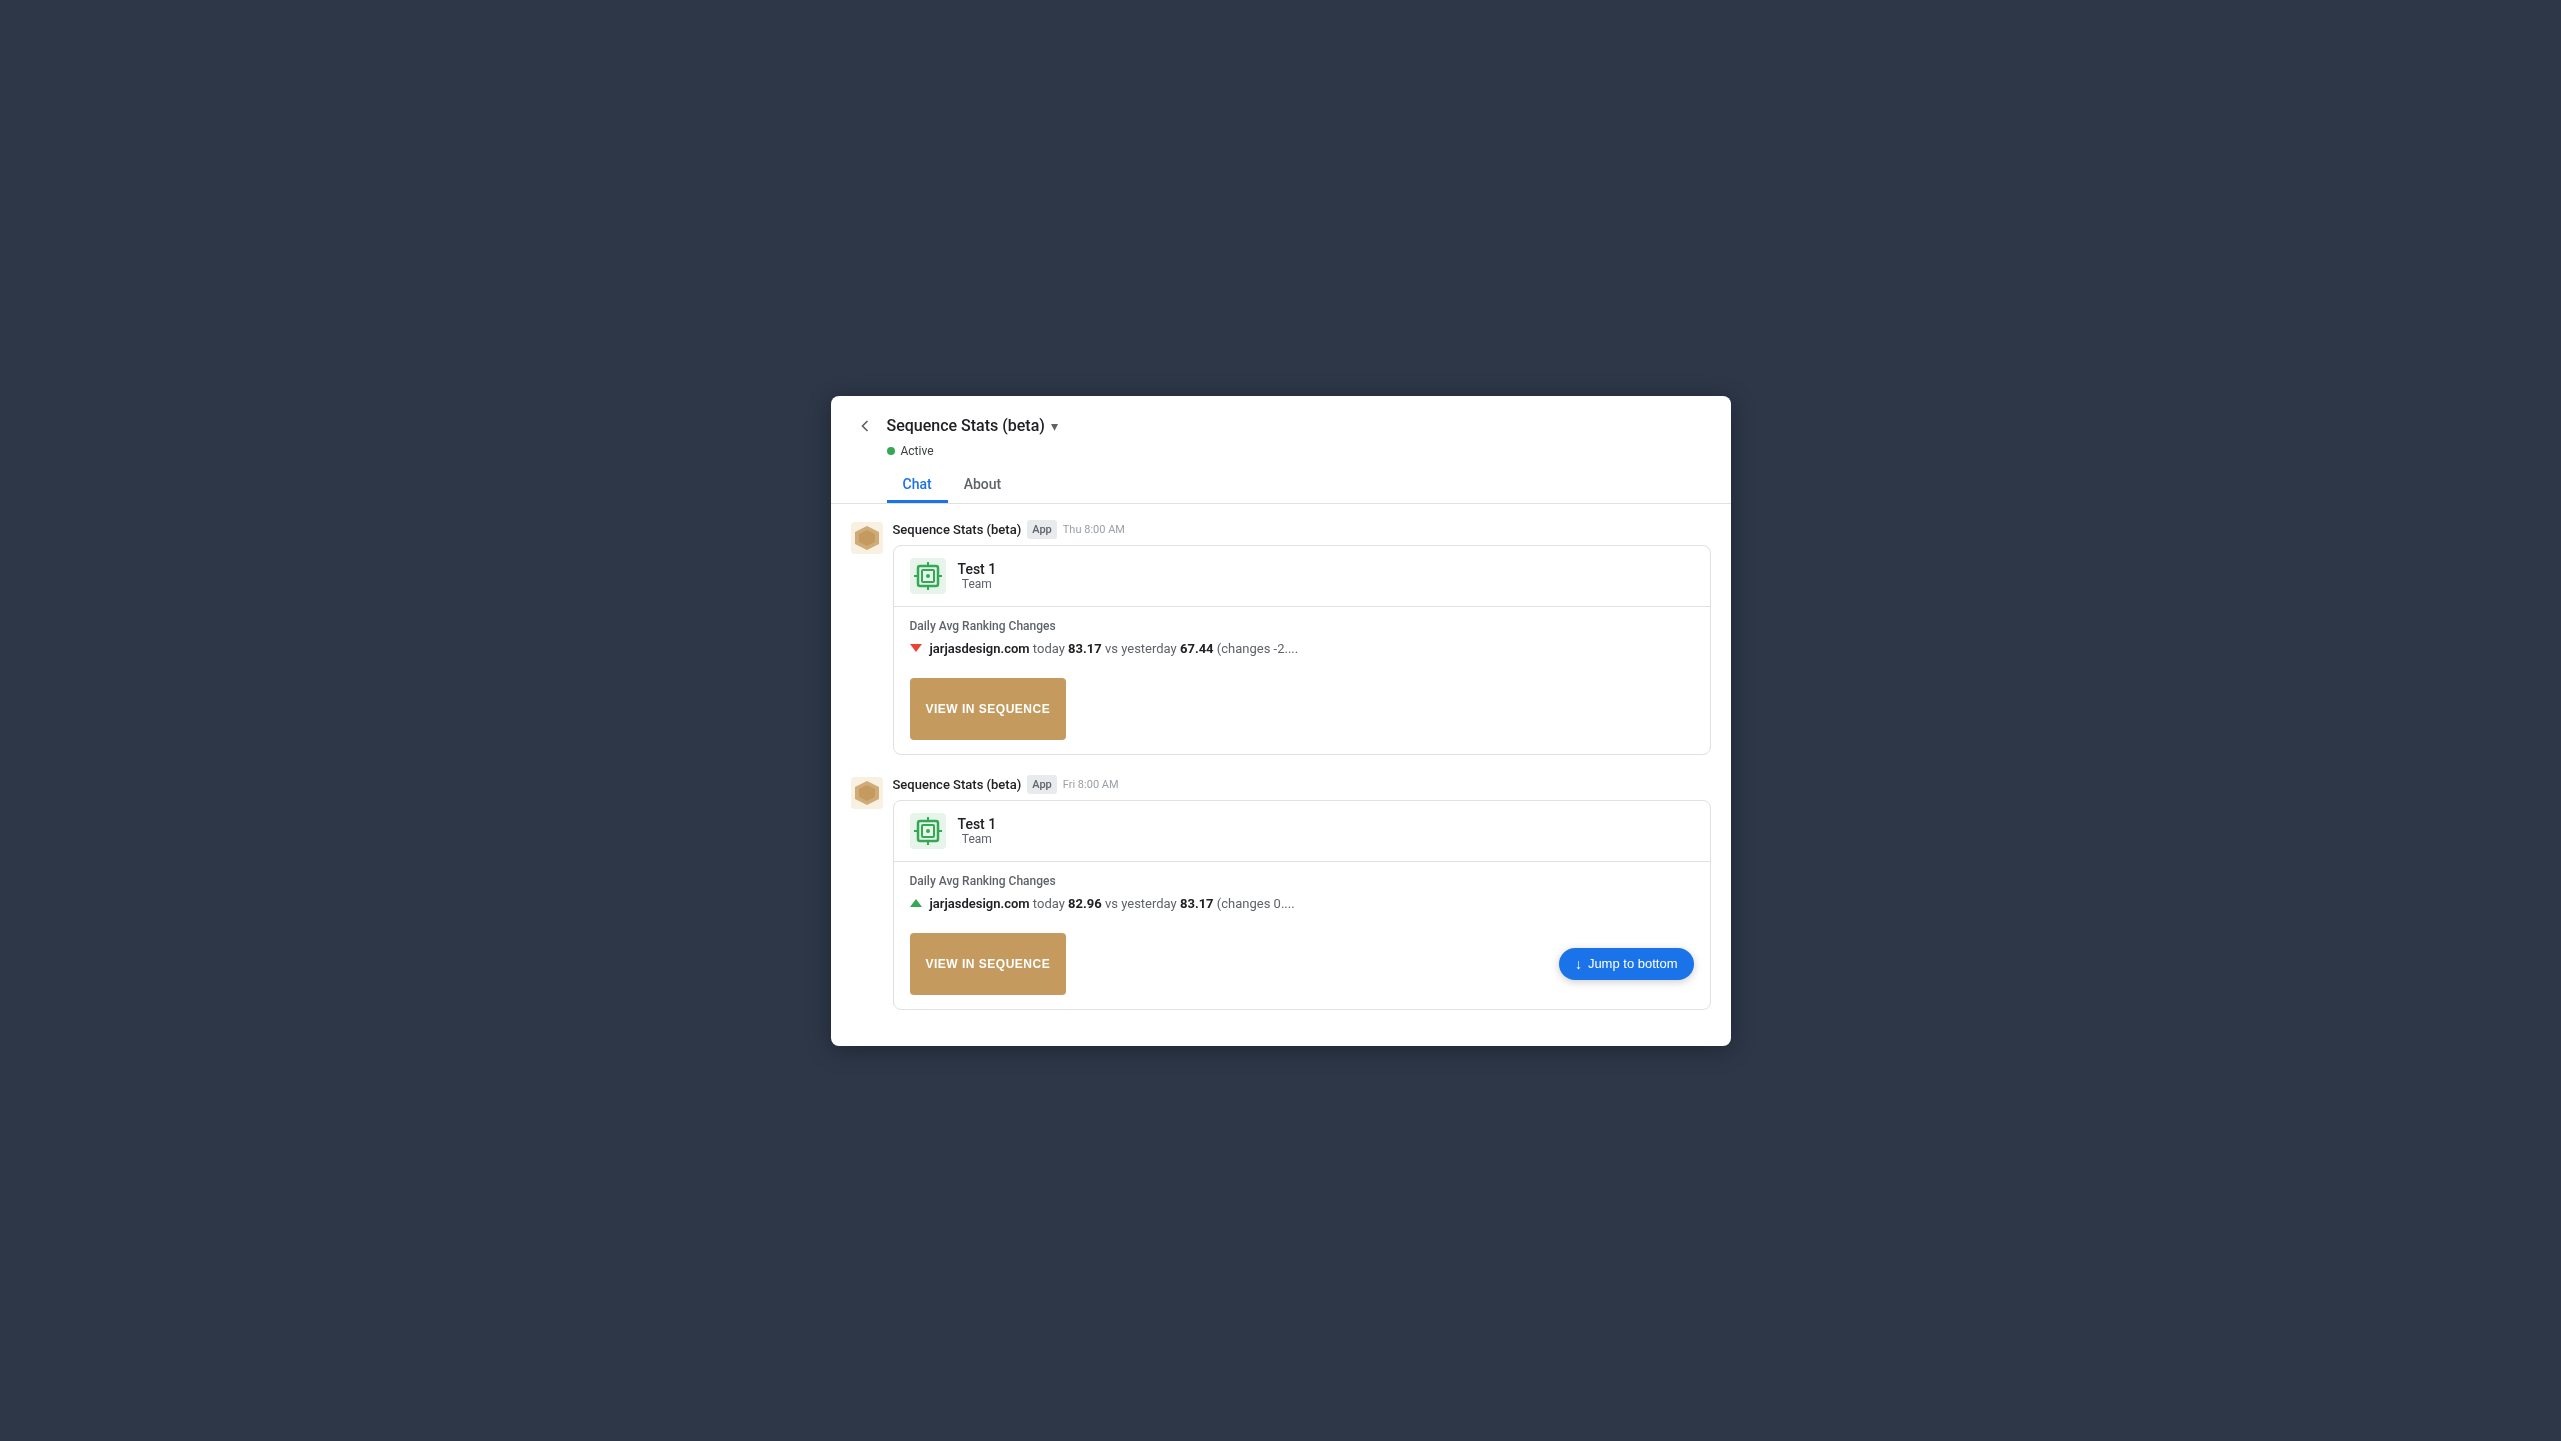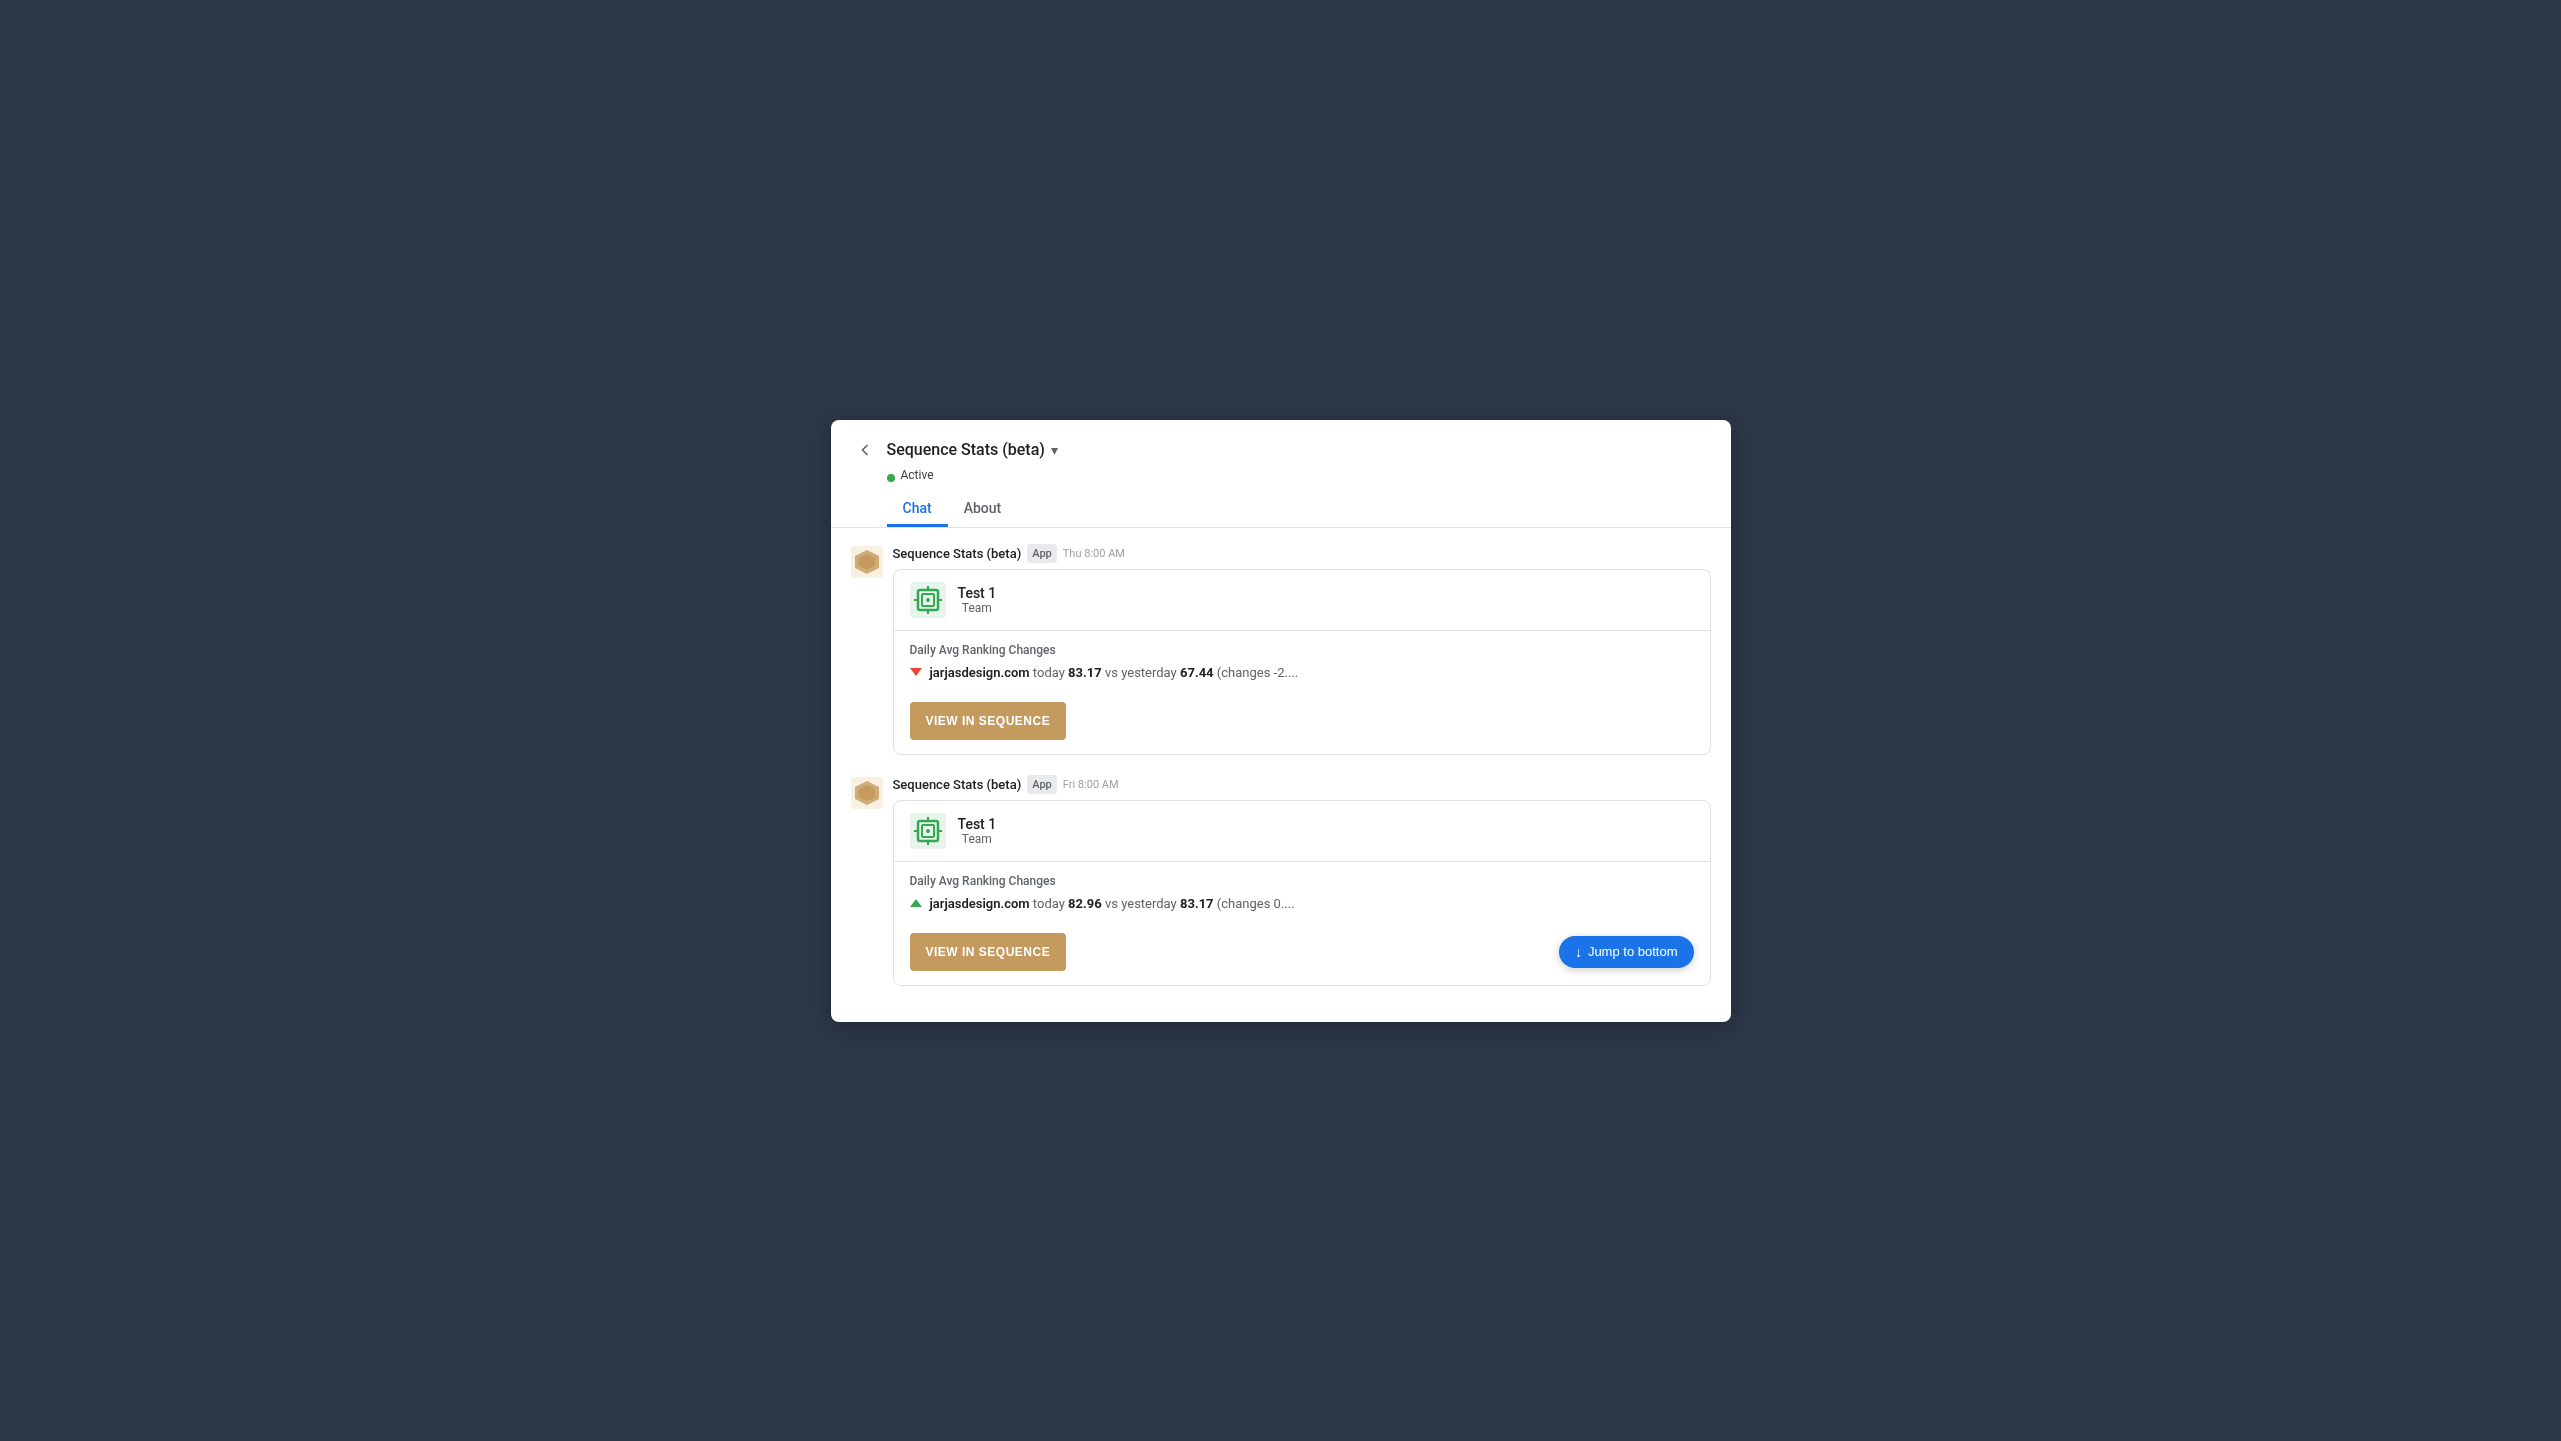--- a/index.html
+++ b/index.html
@@ -61,21 +61,21 @@
       color: #202124;
     }
 
     .dropdown-icon {
       color: #5f6368;
       font-size: 14px;
     }
 
     .status-row {
       display: flex;
-      align-items: flex-end;
+      align-items: center;
       gap: 6px;
       margin-bottom: 10px;
       margin-left: 36px;
     }
 
     .status-dot {
       width: 8px;
       height: 8px;
       border-radius: 50%;
       background: #34a853;
@@ -258,21 +258,21 @@
 
     .card-footer {
       padding: 10px 16px 14px;
     }
 
     .view-btn {
       background: #c49a5e;
       color: #ffffff;
       border: none;
       border-radius: 4px;
-      padding: 12px 16px;
+      padding: 24px 16px;
       font-size: 12px;
       font-weight: 600;
       cursor: pointer;
       text-transform: uppercase;
       letter-spacing: 0.5px;
     }
 
     
     .date-separator {
       text-align: right;

